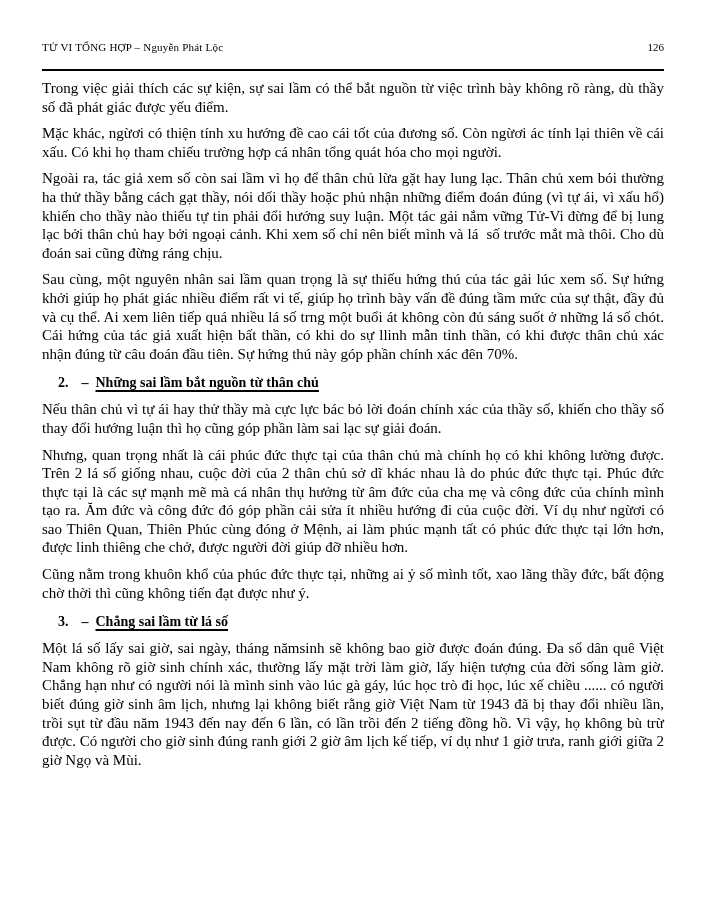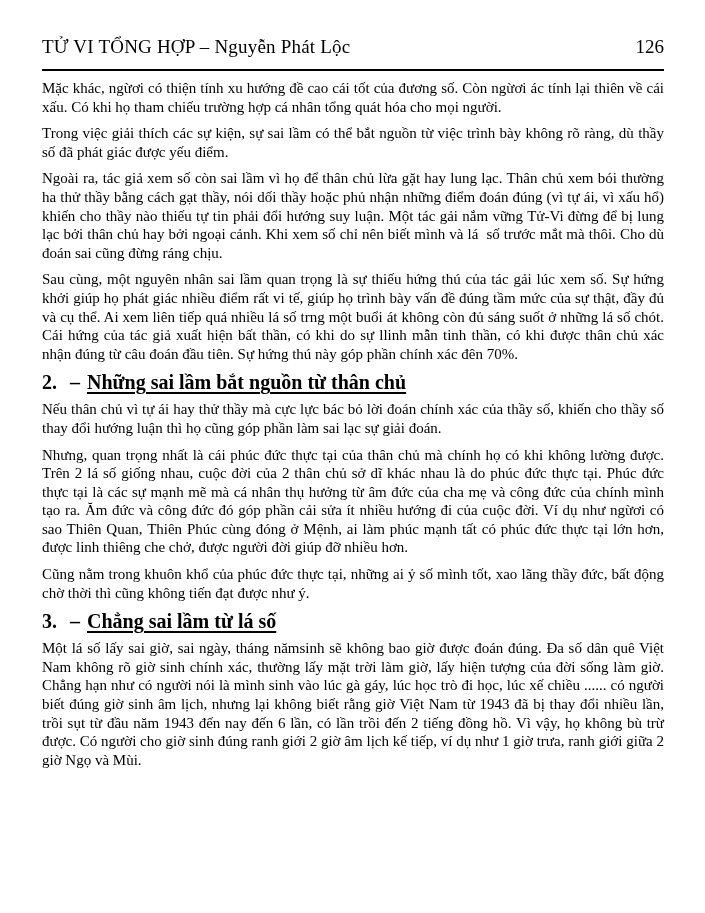--- a/index.html
+++ b/index.html
@@ -18,42 +18,42 @@
   .page {
     box-sizing: border-box;
     width: 705px;
     height: 913px;
     padding: 38px 41px 0 42px;
   }
   .page-header {
     display: flex;
     justify-content: space-between;
     align-items: baseline;
-    font-size: 19px;
+    font-size: 11px;
     line-height: 18px;
   }
   .running-title { letter-spacing: 0.2px; }
   .header-rule {
     border: none;
     border-top: 2px solid #000;
     margin: 13px 0 2px 0;
   }
   .page-body {
     font-size: 15px;
     line-height: 18.6px;
   }
   .page-body p {
     margin: 8px 0;
     text-align: justify;
     white-space: pre-wrap;
   }
   .section-heading {
-    font-size: 20px;
+    font-size: 14px;
     font-weight: bold;
-    margin: 10px 0 8px 0;
+    margin: 10px 0 8px 16px;
     line-height: 19px;
   }
   .section-heading .h-num { margin-right: 13px; }
   .section-heading .h-dash { margin-right: 7px; }
   .section-heading .h-title {
     text-decoration: underline;
     text-underline-offset: 3px;
     text-decoration-thickness: 1.5px;
   }
 </style>
@@ -64,23 +64,23 @@
 
   <div class="page-header">
     <span class="running-title">TỬ VI TỔNG HỢP – Nguyễn Phát Lộc</span>
     <span class="page-number">126</span>
   </div>
 
   <hr class="header-rule">
 
   <div class="page-body">
 
+    <p>Trong việc giải thích các sự kiện, sự sai lầm có thể bắt nguồn từ việc trình bày không rõ ràng, dù thầy số đã phát giác được yếu điểm.</p>
+
     <p>Mặc khác, ngừơi có thiện tính xu hướng đề cao cái tốt của đương số. Còn ngừơi ác tính lại thiên về cái xấu. Có khi họ tham chiếu trường hợp cá nhân tổng quát hóa cho mọi người.</p>
-
-    <p>Trong việc giải thích các sự kiện, sự sai lầm có thể bắt nguồn từ việc trình bày không rõ ràng, dù thầy số đã phát giác được yếu điểm.</p>
 
     <p>Ngoài ra, tác giả xem số còn sai lầm vì họ để thân chủ lừa gặt hay lung lạc. Thân chủ xem bói thường ha thử thầy bằng cách gạt thầy, nói dối thầy hoặc phủ nhận những điểm đoán đúng (vì tự ái, vì xấu hổ) khiến cho thầy nào thiếu tự tin phải đổi hướng suy luận. Một tác gải nắm vững Tử-Vi đừng để bị lung lạc bởi thân chủ hay bởi ngoại cảnh. Khi xem số chỉ nên biết mình và lá  số trước mắt mà thôi. Cho dù đoán sai cũng đừng ráng chịu.</p>
 
     <p>Sau cùng, một nguyên nhân sai lầm quan trọng là sự thiếu hứng thú của tác gải lúc xem số. Sự hứng khởi giúp họ phát giác nhiều điểm rất vi tế, giúp họ trình bày vấn đề đúng tầm mức của sự thật, đầy đủ và cụ thể. Ai xem liên tiếp quá nhiều lá số trng một buổi át không còn đủ sáng suốt ở những lá số chót. Cái hứng của tác giả xuất hiện bất thần, có khi do sự llinh mẫn tinh thần, có khi được thân chủ xác nhận đúng từ câu đoán đầu tiên. Sự hứng thú này góp phần chính xác đên 70%.</p>
 
     <div class="section-heading">
       <span class="h-num">2.</span><span class="h-dash">–</span><span class="h-title">Những sai lầm bắt nguồn từ thân chủ</span>
     </div>
 
     <p>Nếu thân chủ vì tự ái hay thử thầy mà cực lực bác bỏ lời đoán chính xác của thầy số, khiến cho thầy số thay đổi hướng luận thì họ cũng góp phần làm sai lạc sự giải đoán.</p>

